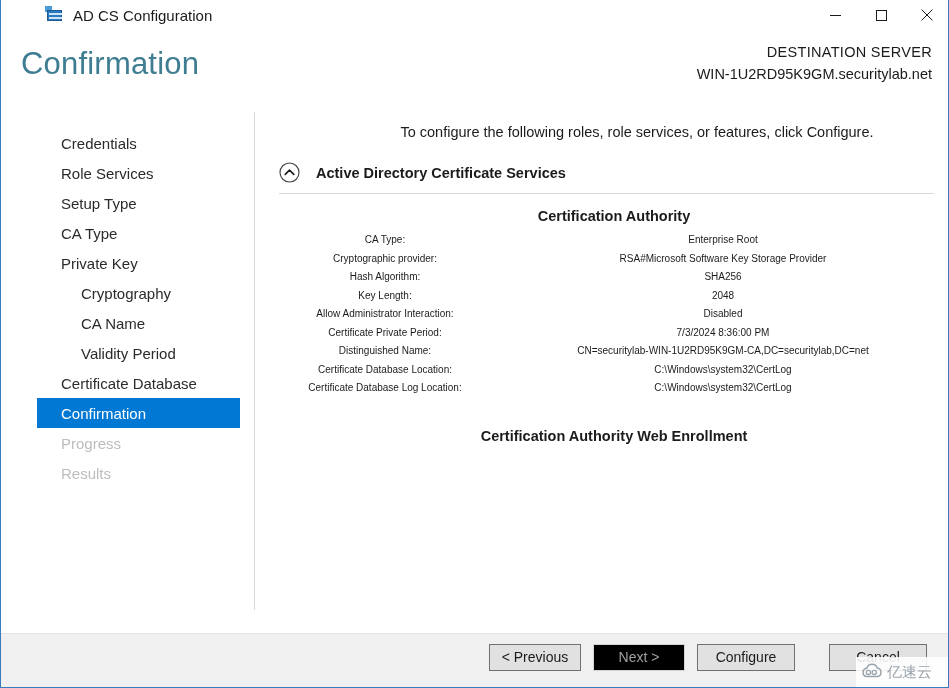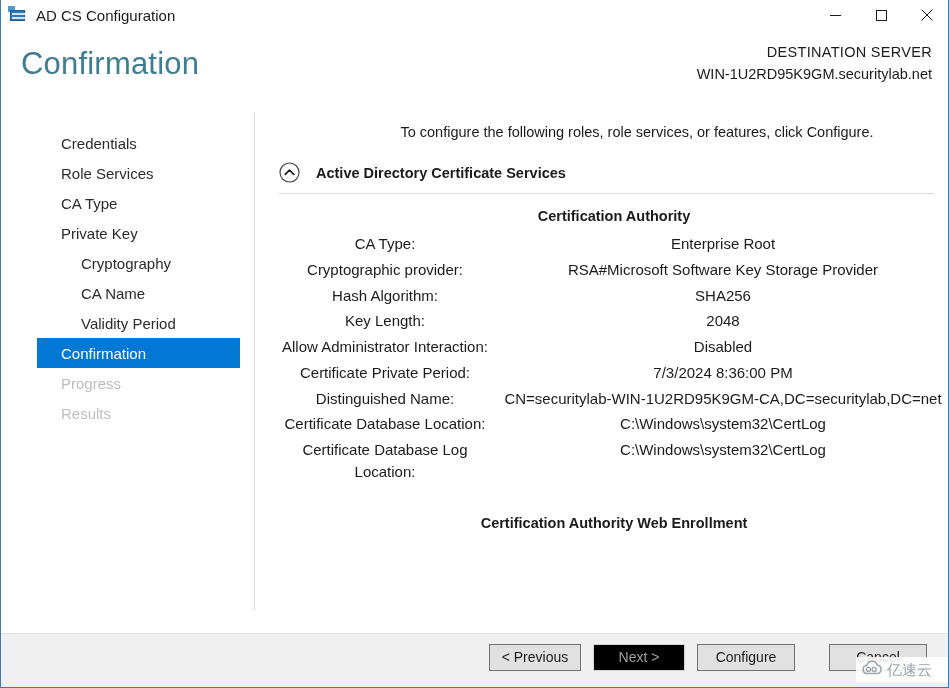--- a/index.html
+++ b/index.html
@@ -23,20 +23,21 @@
   }
 
   
   .titlebar {
     position: absolute;
     left: 0; top: 0;
     width: 949px; height: 30px;
     background: #ffffff;
     display: flex;
     align-items: center;
+    padding-left: 37px;
   }
   .app-icon {
     width: 20px; height: 18px;
     margin-left: 7px;
     position: relative;
     flex: 0 0 auto;
   }
   .app-icon .srv {
     position: absolute;
     left: 2px; top: 4px;
@@ -203,21 +204,21 @@
     font-weight: bold;
     color: #1b1b1b;
     margin-bottom: 9px;
     white-space: nowrap;
   }
   .detail-table {
     border-collapse: collapse;
     width: 670px;
   }
   .detail-table td {
-    font-size: 15px;
+    font-size: 10px;
     color: #1b1b1b;
     padding: 0 0 4px 0;
     vertical-align: top;
     line-height: 1.45;
   }
   .detail-table td.k {
     width: 218px;
     padding-right: 6px;
   }
   .detail-table td.v {
@@ -260,21 +261,21 @@
   }
   .btn-prev   { left: 488px; width: 92px; }
   .btn-next   { left: 592px; width: 92px; }
   .btn-config { left: 696px; width: 98px; }
   .btn-cancel { left: 828px; width: 98px; }
 
   
   .watermark {
     position: absolute;
     left: 855px; top: 657px;
-    width: 94px; height: 26px;
+    width: 94px; height: 31px;
     background: rgba(255,255,255,0.88);
     display: flex;
     align-items: center;
     gap: 3px;
     padding-left: 4px;
     pointer-events: none;
   }
   .wm-logo { flex: 0 0 auto; }
   .wm-text {
     font-size: 15px;
@@ -322,25 +323,27 @@
       <div class="dest-server">WIN-1U2RD95K9GM.securitylab.net</div>
     </div>
   </div>
 
   <div class="body-area">
     <div class="divider"></div>
 
     <div class="sidebar" id="sidebar">
         <div class="nav-item">Credentials</div>
         <div class="nav-item">Role Services</div>
+        <div class="nav-item">Setup Type</div>
         <div class="nav-item">CA Type</div>
         <div class="nav-item">Private Key</div>
         <div class="nav-item indent">Cryptography</div>
         <div class="nav-item indent">CA Name</div>
         <div class="nav-item indent">Validity Period</div>
+        <div class="nav-item">Certificate Database</div>
         <div class="nav-item selected">Confirmation</div>
         <div class="nav-item disabled">Progress</div>
         <div class="nav-item disabled">Results</div>
       </div>
 
     <div class="content">
       <div class="intro">To configure the following roles, role services, or features, click Configure.</div>
 
       <div class="section-head">
         <span class="collapse-icon">

